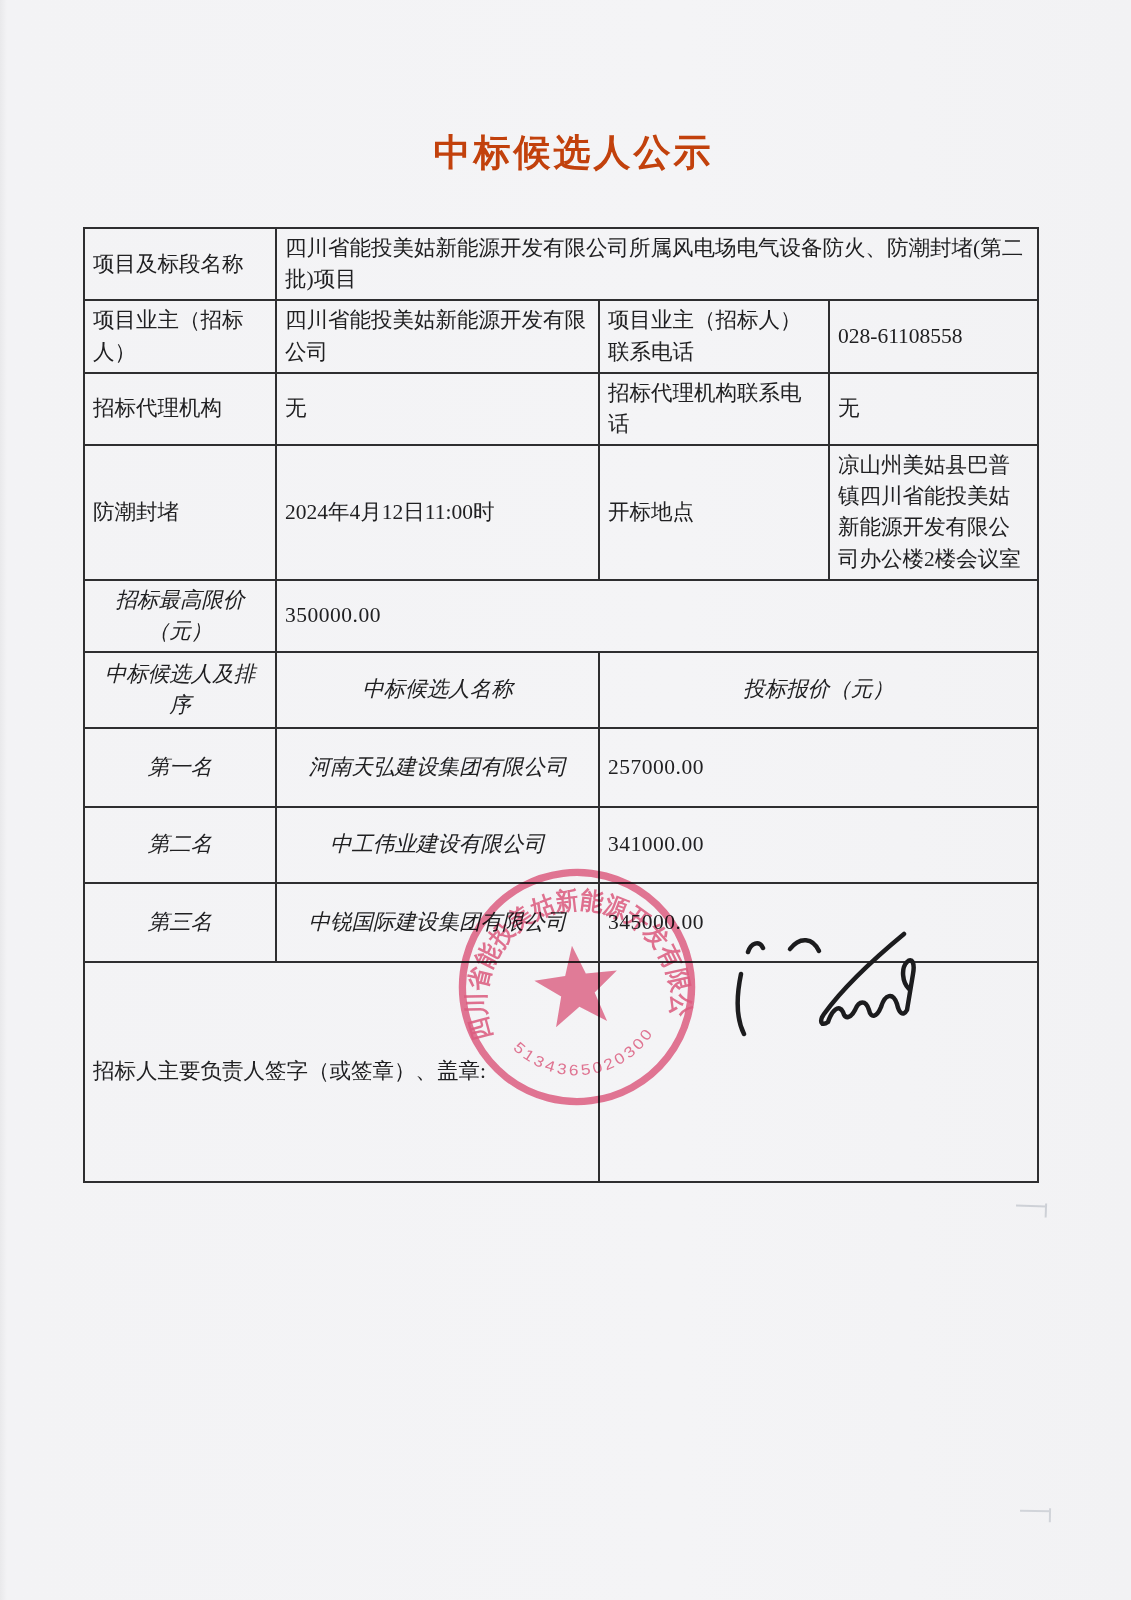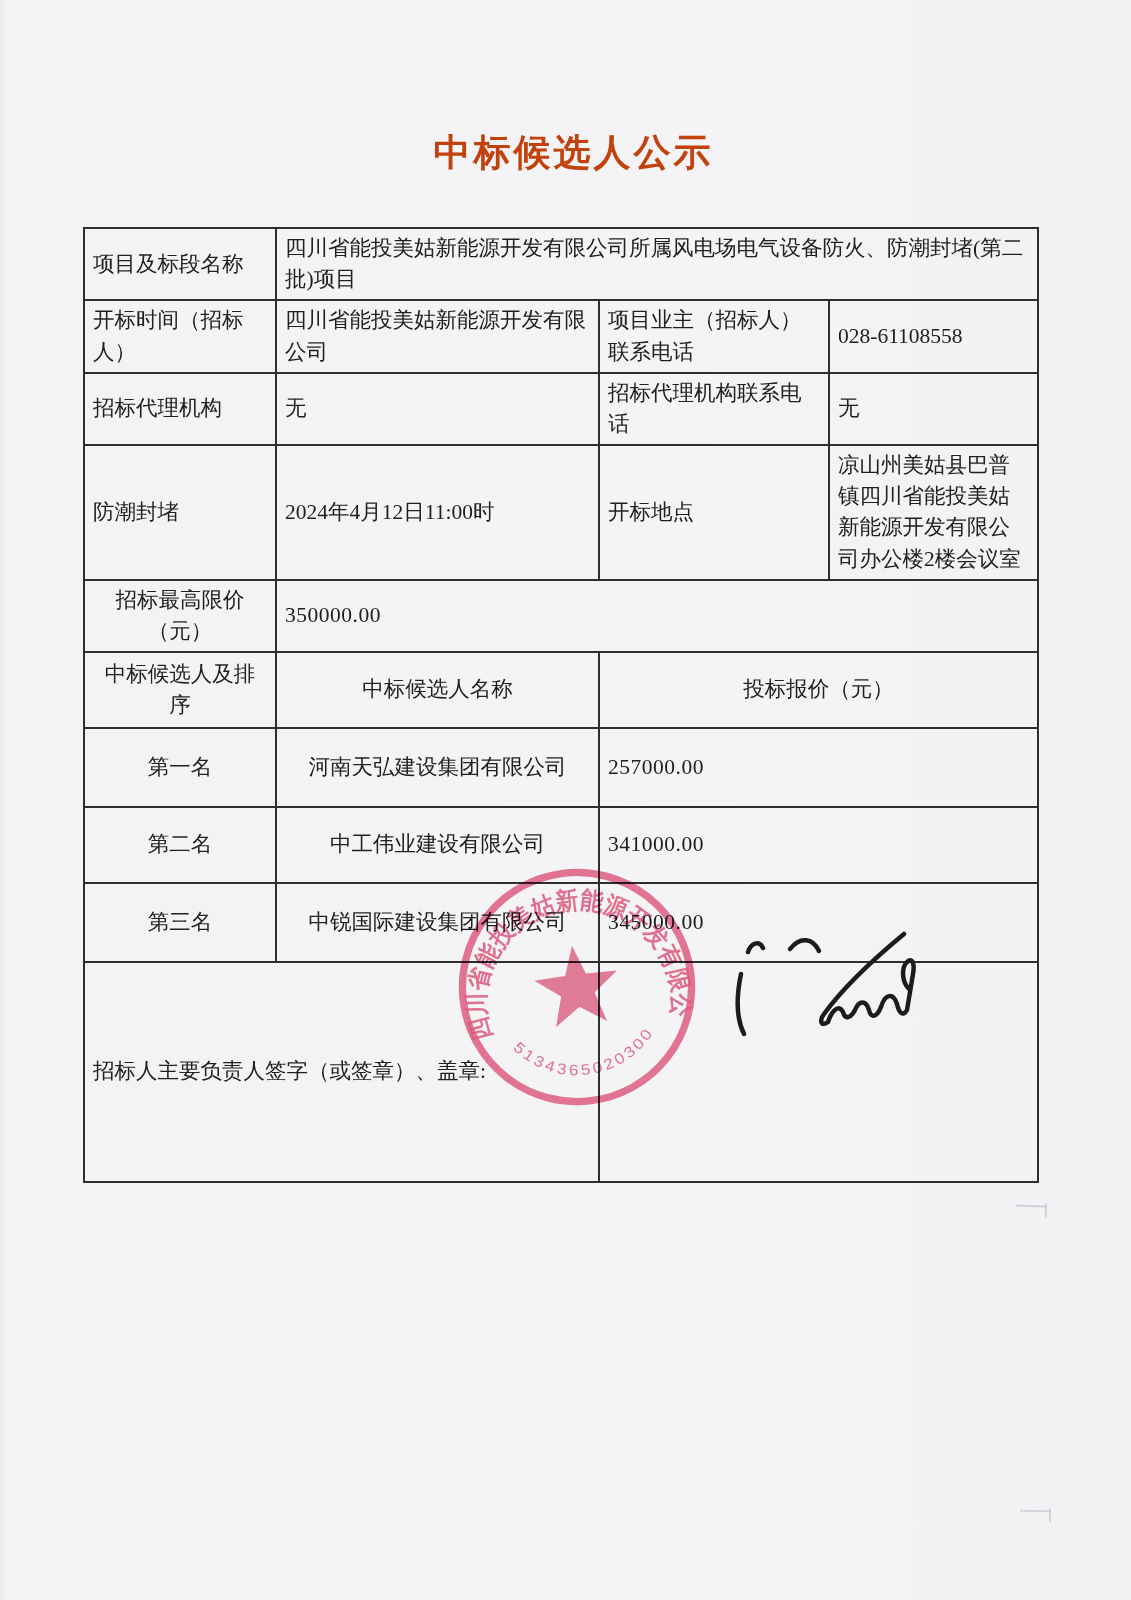--- a/index.html
+++ b/index.html
@@ -23,21 +23,21 @@
     border:2px solid #2e2e30;
     vertical-align:middle;
     padding:4px 8px;
     overflow:hidden;
   }
   tr.r1{height:58px}tr.r2{height:63px}tr.r3{height:57px}tr.r4{height:115px}
   tr.r5{height:60px}tr.r6{height:76px}tr.r7{height:79px}tr.r8{height:76px}
   tr.r9{height:79px}tr.r10{height:220px}
   td.lab{padding-left:6px;margin-left:44px;}
   td.lab .wrapbox{display:inline-block;max-width:156px;}
-  td.ctr{text-align:center;}
+  td.ctr{text-align:center;font-style:italic;}
   td.ctr .wrapbox{display:inline-block;max-width:158px;text-align:center;}
   td.ctr .wrapnarrow{display:inline-block;max-width:142px;text-align:center;}
   td.num{text-align:left;letter-spacing:.5px;}
   td.place{padding-right:4px;}
   td.signrow{padding-left:36px;vertical-align:middle;border-radius:21px;}
   
   .seal{
     position:absolute;left:452px;top:862px;width:250px;height:250px;
     mix-blend-mode:multiply;opacity:.92;transform:rotate(-7deg);
     pointer-events:none;
@@ -63,21 +63,21 @@
       <col style="width:323px">
       <col style="width:230px">
       <col style="width:209px">
   </colgroup>
   <tbody>
     <tr class="r1">
       <td class="lab"><span class="wrapbox">项目及标段名称</span></td>
       <td colspan="3">四川省能投美姑新能源开发有限公司所属风电场电气设备防火、防潮封堵(第二批)项目</td>
     </tr>
     <tr class="r2">
-      <td class="lab"><span class="wrapbox">开标时间（招标人）</span></td>
+      <td class="lab"><span class="wrapbox">项目业主（招标人）</span></td>
       <td>四川省能投美姑新能源开发有限公司</td>
       <td>项目业主（招标人）联系电话</td>
       <td>028-61108558</td>
     </tr>
     <tr class="r3">
       <td class="lab"><span class="wrapbox">招标代理机构</span></td>
       <td>无</td>
       <td>招标代理机构联系电话</td>
       <td>无</td>
     </tr>

